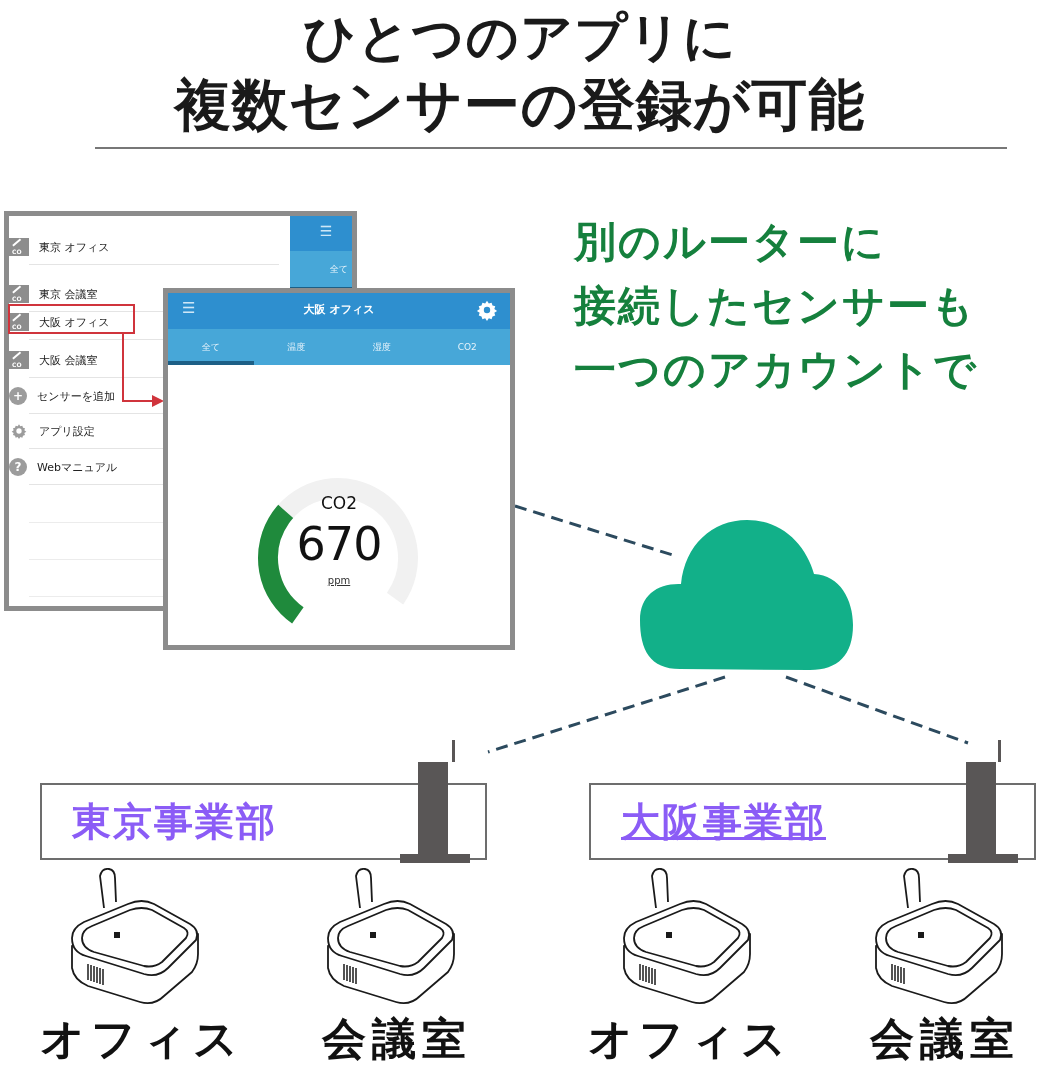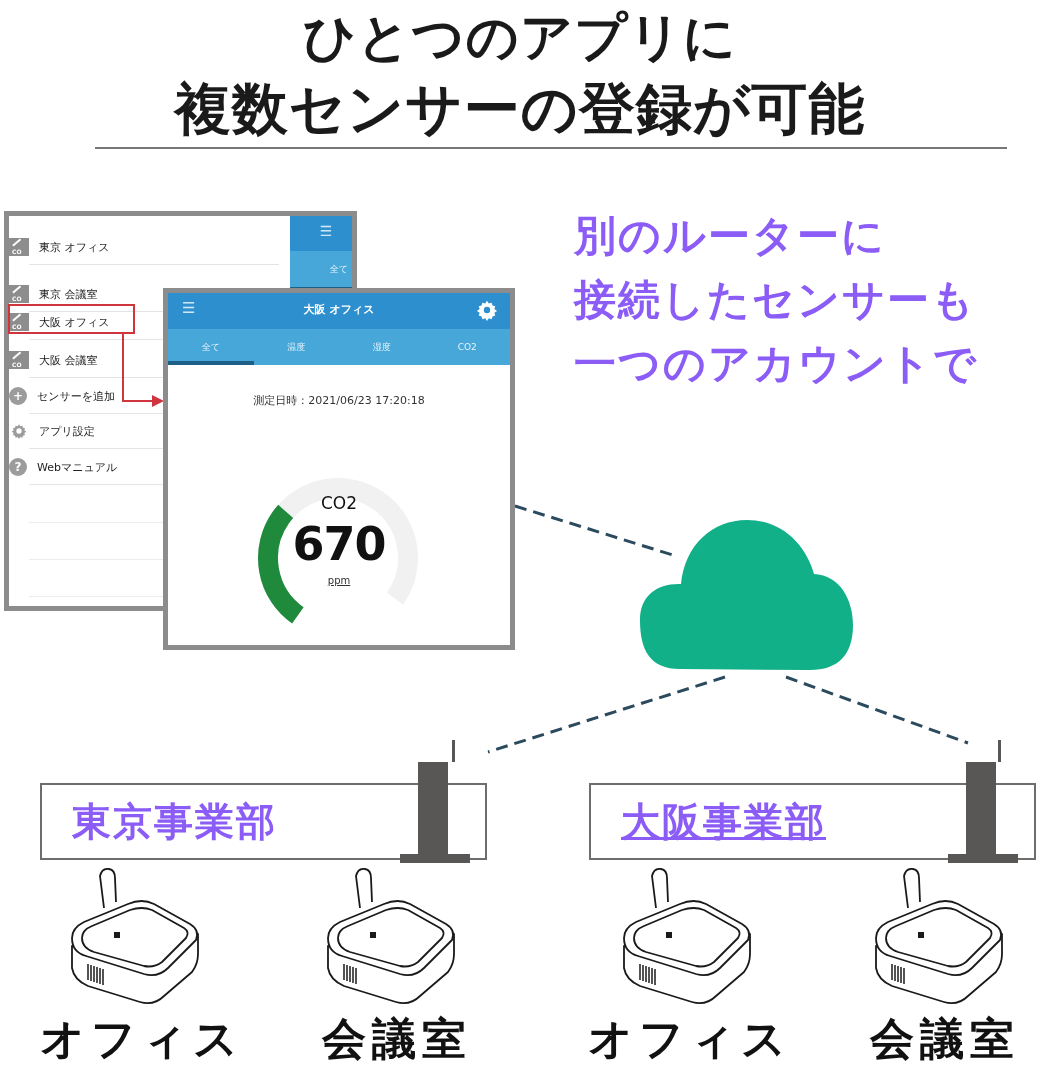--- a/index.html
+++ b/index.html
@@ -1,21 +1,21 @@
 <!DOCTYPE html>
 <html><head>
 <meta charset="utf-8">
 <style>
   * { box-sizing: border-box; margin: 0; padding: 0; }
   html, body { width: 1040px; height: 1080px; background: #ffffff; overflow: hidden; }
   body { position: relative; font-family: "DejaVu Sans", "Liberation Sans", sans-serif; color: #111; }
 
   .headline { position: absolute; left: 0; width: 1040px; text-align: center; font-weight: bold; color: #1a1a1a; letter-spacing: 1px; }
   .headline.l1 { top: 4px; font-size: 52px; line-height: 66px; }
-  .headline.l2 { top: 74px; font-size: 56px; line-height: 70px; }
+  .headline.l2 { top: 74px; font-size: 56px; line-height: 70px; font-family: Liberation Mono, monospace; }
   .head-rule { position: absolute; left: 95px; top: 147px; width: 912px; height: 2px; background: #777; }
 
   
   .back-panel { position: absolute; left: 4px; top: 211px; width: 353px; height: 400px; border: 5px solid #8c8c8c; background: #fff; overflow: hidden; }
   .menu-item { position: absolute; left: 0; width: 270px; height: 36px; display: flex; align-items: center; padding-left: 0; font-size: 11px; color: #222; }
   .menu-item .sep { position: absolute; left: 20px; right: 0; bottom: 0; height: 1px; background: #e4e4e4; }
   .co-icon { width: 20px; height: 18px; background: #8d8d8d; margin-right: 10px; position: relative; flex: none; }
   .co-icon::before { content: ""; position: absolute; left: 4px; top: 3px; width: 10px; height: 4px; border-top: 2px solid #fff; transform: rotate(-40deg); }
   .co-icon::after { content: "CO"; position: absolute; left: 3px; bottom: 1px; font-size: 6px; color: #fff; font-weight: bold; }
   .round-icon { width: 18px; height: 18px; border-radius: 50%; background: #9c9c9c; margin-right: 10px; flex: none; color: #fff; font-size: 12px; line-height: 18px; text-align: center; font-weight: bold; }
@@ -37,25 +37,25 @@
   .app-header .menu { position: absolute; left: 14px; top: 6px; font-size: 15px; color: #cfe7f7; }
   .app-header .title { position: absolute; left: 0; right: 0; top: 9px; text-align: center; font-size: 11px; font-weight: bold; }
   .app-header .gear { position: absolute; right: 12px; top: 6px; width: 22px; height: 22px; }
   .tabs { height: 36px; background: #47a7d8; display: flex; position: relative; }
   .tab { flex: 1; text-align: center; color: #e6f3fb; font-size: 9px; line-height: 36px; }
   .tab-ind { position: absolute; left: 0; bottom: 0; width: 86px; height: 4px; background: #1d5f86; }
   .timestamp { position: absolute; left: 0; right: 0; top: 100px; text-align: center; font-size: 11px; color: #333; }
   .gauge { position: absolute; left: 85px; top: 180px; width: 170px; height: 170px; }
   .g-label { position: absolute; left: 0; right: 0; text-align: center; color: #111; }
   .g-co2 { top: 200px; font-size: 17px; }
-  .g-val { top: 224px; font-size: 46px; font-weight: bold; letter-spacing: -1px; }
+  .g-val { top: 224px; font-size: 46px; font-weight: normal; letter-spacing: -1px; }
   .g-unit { top: 282px; font-size: 10px; color: #333; text-decoration: underline; }
 
   
-  .side-text { position: absolute; left: 574px; top: 204px; font-size: 42px; line-height: 64px; color: #8b5cf6; font-weight: bold; letter-spacing: 2px; }
+  .side-text { position: absolute; left: 574px; top: 210px; font-size: 42px; line-height: 64px; color: #15803d; font-weight: bold; letter-spacing: 2px; }
   .side-text div { white-space: nowrap; }
 
   
   .net-svg { position: absolute; left: 0; top: 0; width: 1040px; height: 1080px; pointer-events: none; }
 
   .office-box { position: absolute; top: 783px; height: 77px; border: 2px solid #6d6d6d; background: #fff; }
   .office-box.tokyo { left: 40px; width: 447px; }
   .office-box.osaka { left: 589px; width: 447px; }
   .office-label { position: absolute; top: 10px; font-size: 39px; font-weight: bold; color: #8b5cf6; letter-spacing: 2px; white-space: nowrap; }
   .tokyo .office-label { left: 30px; }
@@ -150,21 +150,20 @@
       <circle cx="12" cy="12" r="3.5" fill="#2e8fcf"></circle>
     </svg>
   </div>
   <div class="tabs">
     <div class="tab">全て</div>
     <div class="tab">温度</div>
     <div class="tab">湿度</div>
     <div class="tab">CO2</div>
     <div class="tab-ind"></div>
   </div>
-  <div class="timestamp">測定日時：2021/06/23 17:20:18</div>
 
   <svg class="gauge" viewBox="0 0 170 170">
     <circle cx="85" cy="85" r="70" fill="none" stroke="#f1f1f1" stroke-width="20" stroke-dasharray="330 110" transform="rotate(125 85 85)"></circle>
     <circle cx="85" cy="85" r="70" fill="none" stroke="#1f8a3c" stroke-width="20" stroke-dasharray="118 322" transform="rotate(125 85 85)"></circle>
   </svg>
   <div class="g-label g-co2">CO2</div>
   <div class="g-label g-val">670</div>
   <div class="g-label g-unit">ppm</div>
 </div>
 

